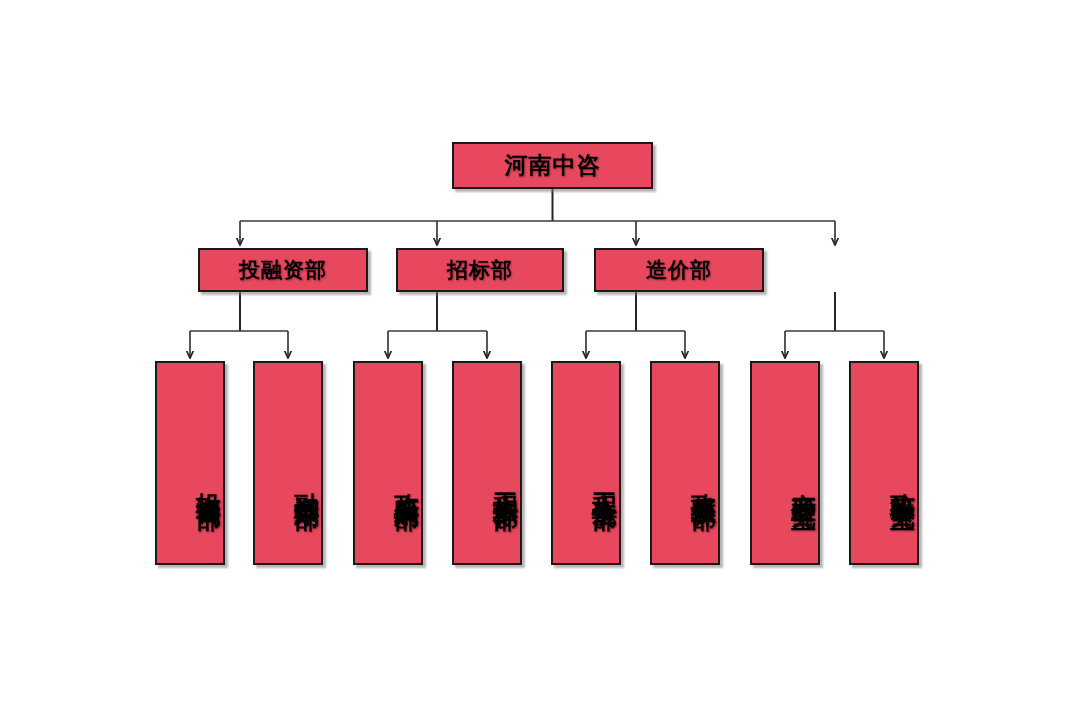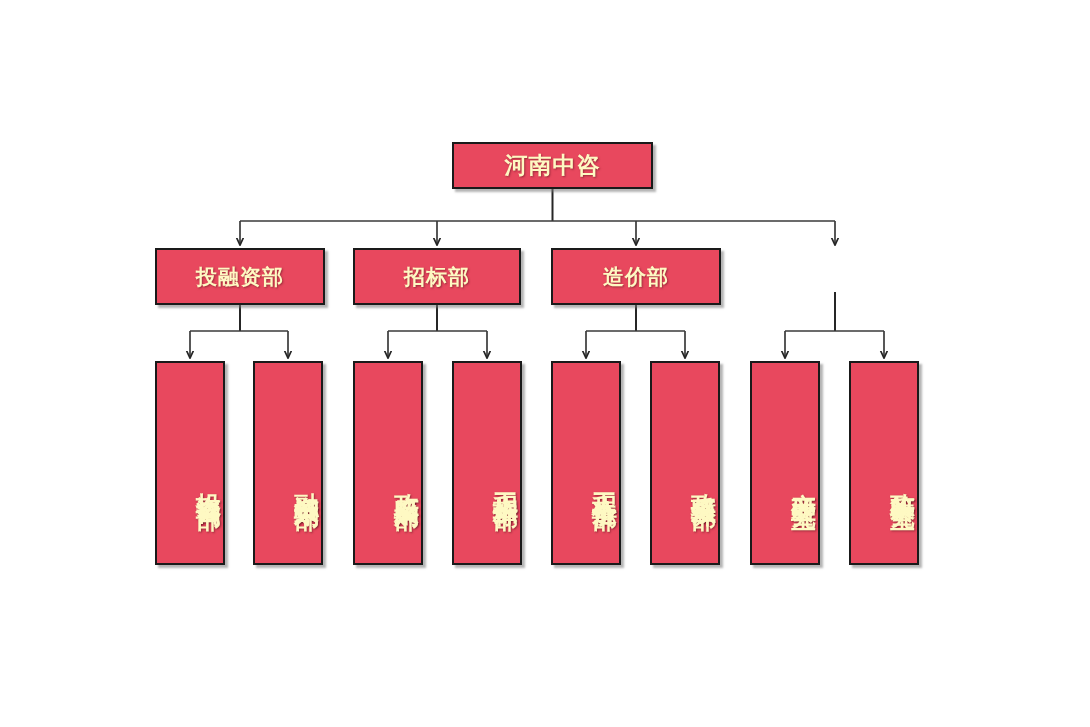--- a/index.html
+++ b/index.html
@@ -29,36 +29,37 @@
   }
   .node {
     position: absolute;
     box-sizing: border-box;
     background: #E8485E;
     border: 2px solid #1a1a1a;
     box-shadow: 3px 3px 2px rgba(120,120,120,0.55);
     display: flex;
     align-items: center;
     justify-content: center;
-    color: #fef9c3;
+    color: #000000;
     font-weight: bold;
     text-shadow: 1px 1px 2px rgba(90,20,30,0.55);
     letter-spacing: 1px;
   }
   .node-root {
     left: 452px;
     top: 142px;
     width: 201px;
     height: 47px;
     font-size: 23px;
   }
   .node-l2 {
     top: 248px;
-    height: 57px;
+    height: 44px;
     font-size: 21px;
+    margin-left: 43px;
   }
   .node-l3 {
     top: 361px;
     width: 70px;
     height: 204px;
     font-size: 25px;
     writing-mode: vertical-rl;
     text-orientation: upright;
     line-height: 1.16;
     letter-spacing: 3px;

